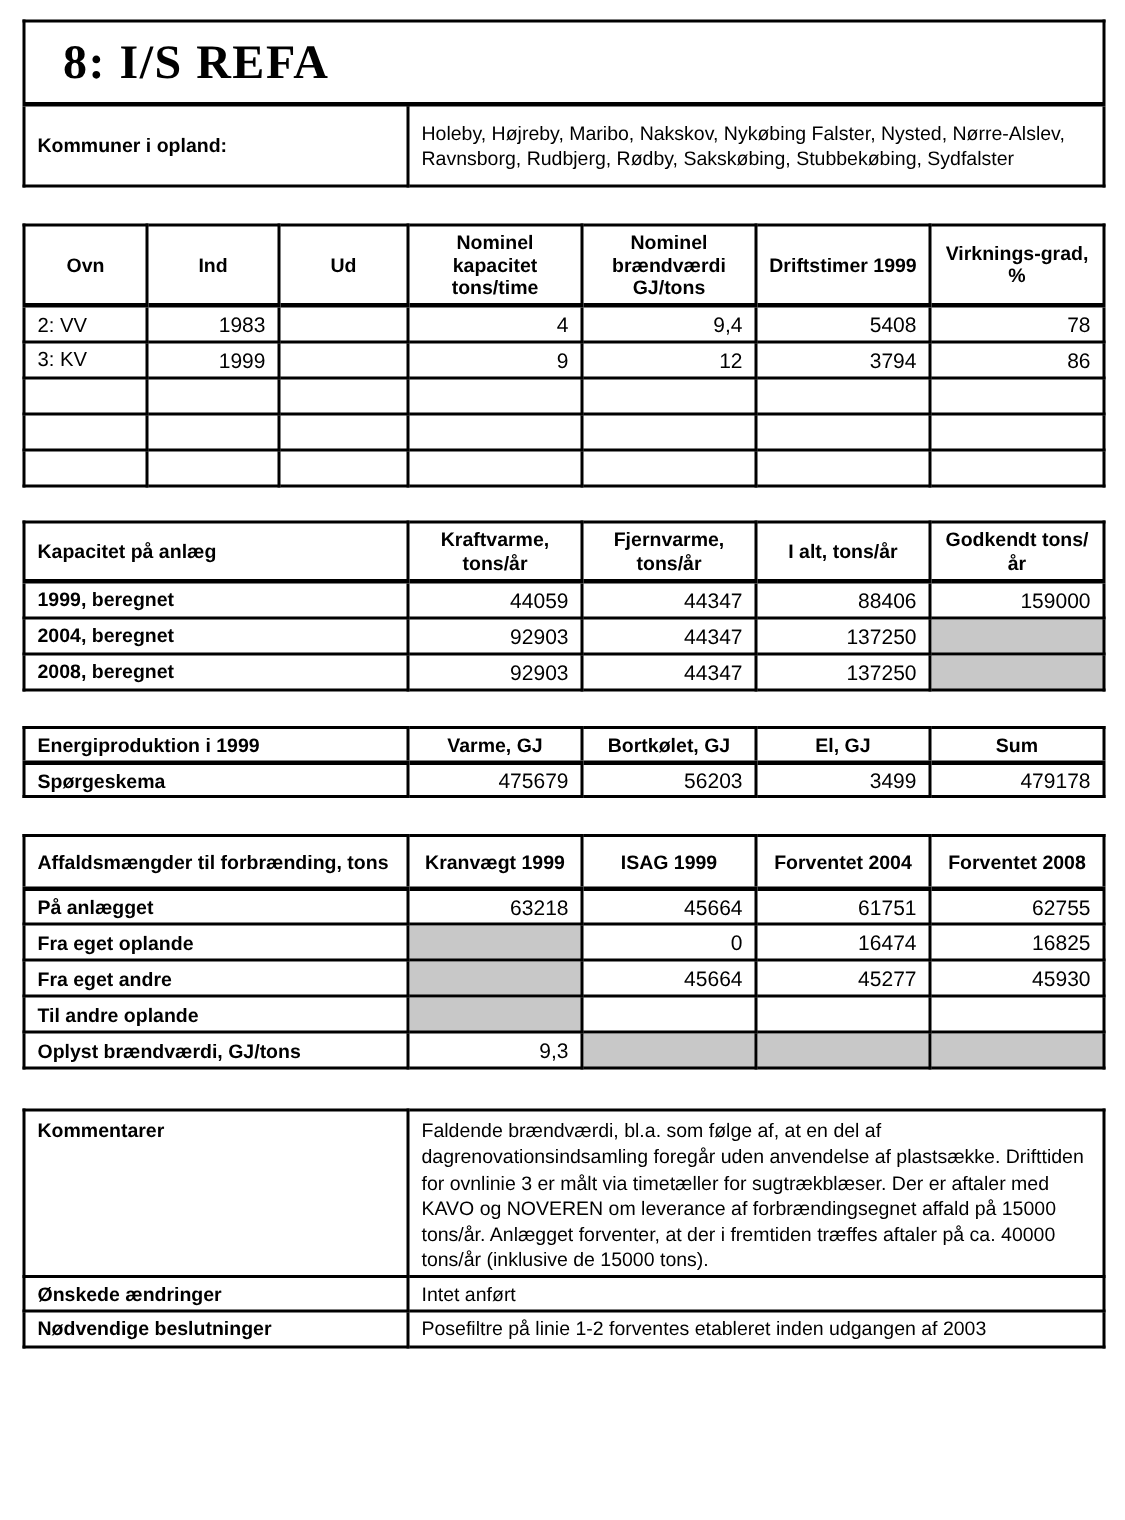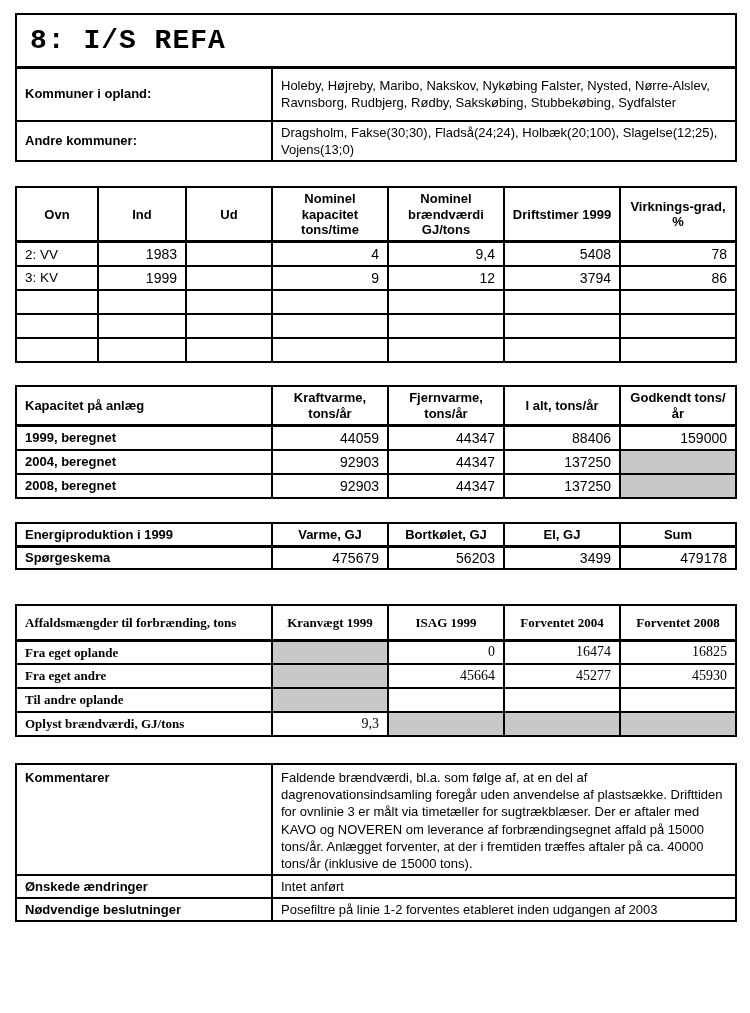--- a/index.html
+++ b/index.html
@@ -20,28 +20,28 @@
     border: 2px solid #000000;
     padding: 2px 8px;
     vertical-align: middle;
     overflow: hidden;
   }
   
   .t1 { margin-top: 13px; }
   .t2 { margin-top: 24px; }
   .t3 { margin-top: 22px; }
   .t4 { margin-top: 23px; }
-  .t5 { margin-top: 34px; font-family: Liberation Serif, serif; }
+  .t5 { margin-top: 24px; }
   .t6 { margin-top: 26px; }
 
   .title-cell {
-    font-family: Liberation Mono, monospace;
+    font-family: Liberation Serif, serif;
     font-weight: bold;
-    font-size: 28px;
-    padding: 8px 8px 8px 13px;
+    font-size: 32px;
+    padding: 8px 8px 8px 25px;
     letter-spacing: 1px;
   }
   .hdr {
     font-weight: bold;
     font-size: 13px;
     text-align: center;
     line-height: 1.18;
     padding: 3px 6px;
   }
   .lbl {
@@ -93,24 +93,20 @@
         <col style="width:464px">
       </colgroup>
     <tbody>
         <tr class="r-title">
       <td colspan="2" class="title-cell thick-b">8: I/S REFA</td>
     </tr>
     <tr class="r-komm">
       <td class="lbl">Kommuner i opland:</td>
       <td class="para">Holeby, Højreby, Maribo, Nakskov, Nykøbing Falster, Nysted, Nørre-Alslev, Ravnsborg, Rudbjerg, Rødby, Sakskøbing, Stubbekøbing, Sydfalster</td>
     </tr>
-    <tr class="r-andre">
-      <td class="lbl">Andre kommuner:</td>
-      <td class="para">Dragsholm, Fakse(30;30), Fladså(24;24), Holbæk(20;100), Slagelse(12;25), Vojens(13;0)</td>
-    </tr>
   </tbody>
     </table>
 
   <table class="t2">
     <colgroup>
       <col style="width:82px">
         <col style="width:88px">
         <col style="width:86px">
       <col style="width:116px">
         <col style="width:116px">
@@ -251,20 +247,27 @@
     </colgroup>
     <tbody>
         <tr class="r-head">
       <td class="lbl thick-b">Affaldsmængder til forbrænding, tons</td>
       <td class="hdr thick-b">Kranvægt 1999</td>
       <td class="hdr thick-b">ISAG 1999</td>
       <td class="hdr thick-b">Forventet 2004</td>
       <td class="hdr thick-b">Forventet 2008</td>
     </tr>
     <tr class="r-data">
+      <td class="lbl">På anlægget</td>
+      <td class="num">63218</td>
+      <td class="num">45664</td>
+      <td class="num">61751</td>
+      <td class="num">62755</td>
+    </tr>
+    <tr class="r-data">
       <td class="lbl">Fra eget oplande</td>
       <td class="num gray"></td>
       <td class="num">0</td>
       <td class="num">16474</td>
       <td class="num">16825</td>
     </tr>
     <tr class="r-data">
       <td class="lbl">Fra eget andre</td>
       <td class="num gray"></td>
       <td class="num">45664</td>

